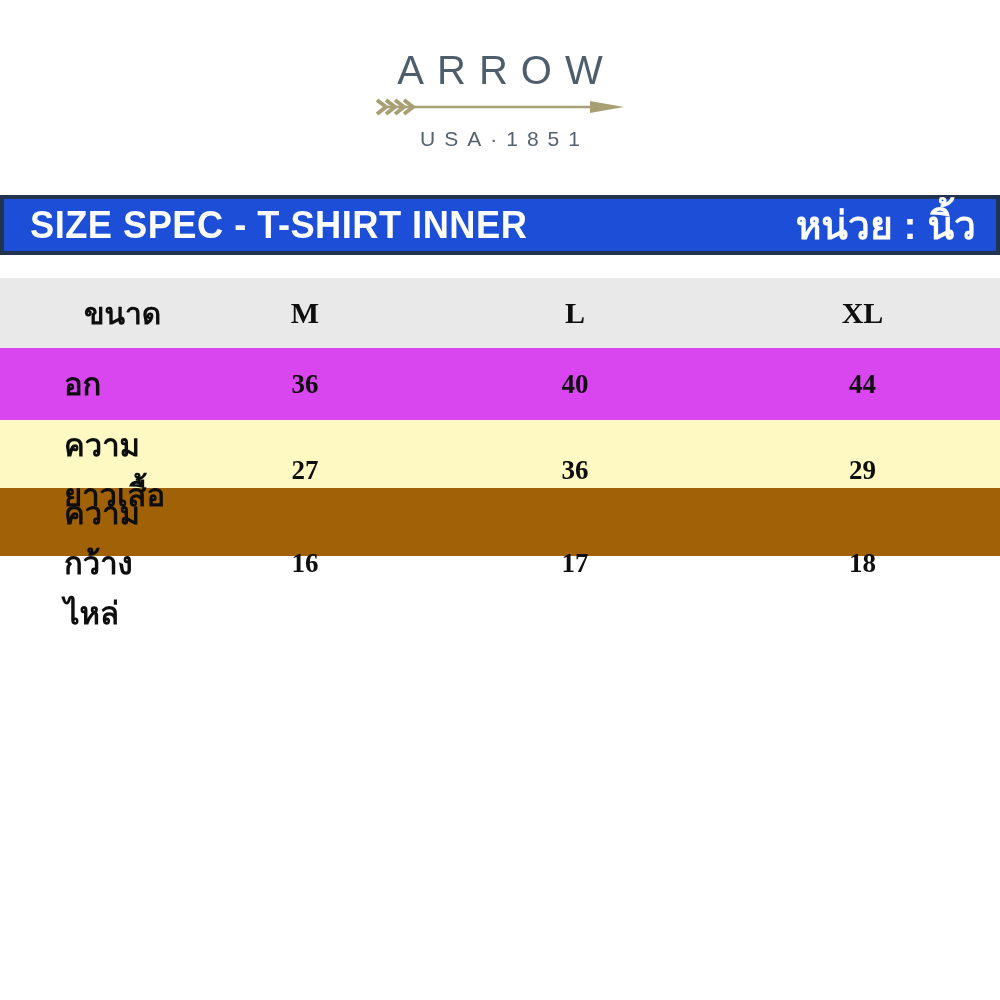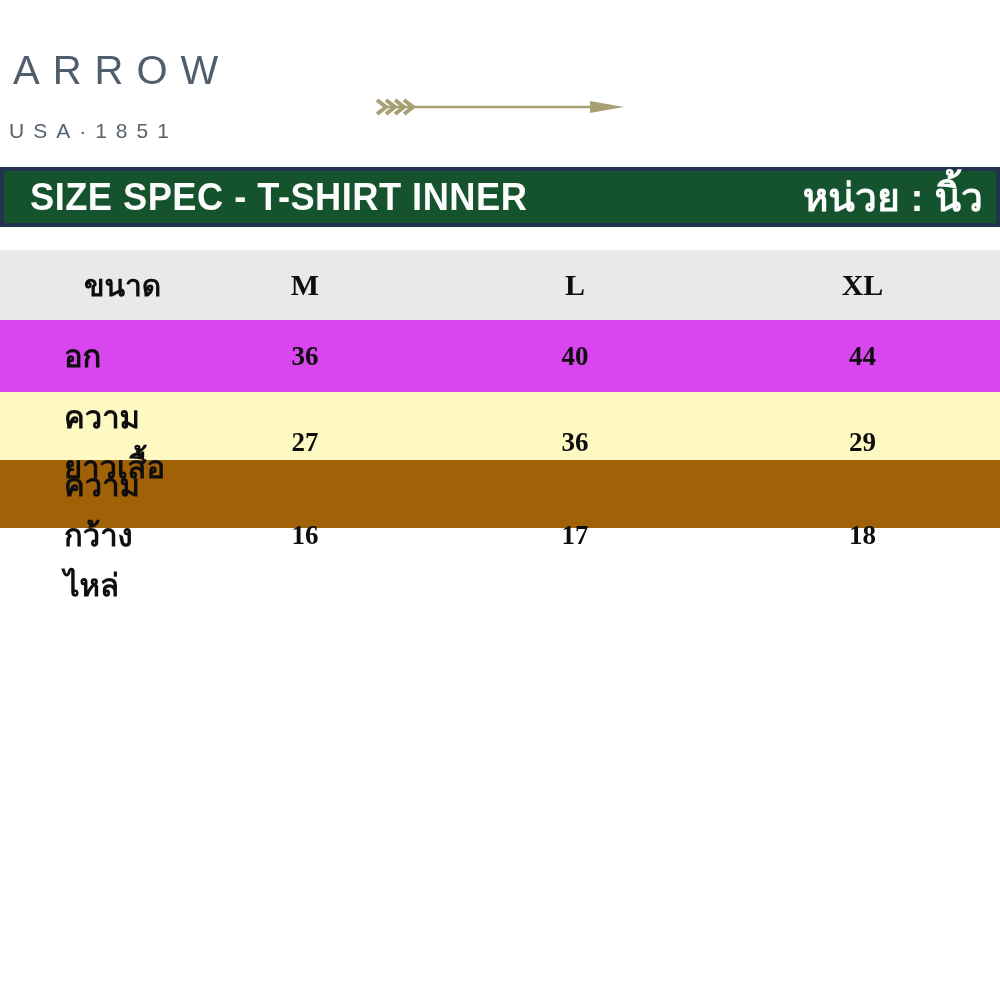--- a/index.html
+++ b/index.html
@@ -1,31 +1,31 @@
 <!DOCTYPE html>
 <html><head>
 <meta charset="utf-8">
 <style>
   * { margin:0; padding:0; box-sizing:border-box; }
   html,body { width:1000px; height:1000px; background:#ffffff;
               font-family:"Liberation Sans","DejaVu Sans",sans-serif; }
   .page { position:relative; width:1000px; height:1000px; background:#ffffff; overflow:hidden; }
 
   
-  .logo-block { height:167px; padding-top:50px; }
+  .logo-block { height:195px; padding-top:50px; text-align:center; }
   .brand { font-size:40px; font-weight:400; letter-spacing:13px; color:#4E5E6C;
            text-indent:13px; line-height:1.0; }
   .arrow-svg { display:block; margin:7px auto 2px auto; }
   .tagline { font-size:21px; font-weight:400; letter-spacing:9px; color:#55626F;
-             text-indent:9px; margin-top:2px; }
+             text-indent:9px; margin-top:10px; }
 
   
-  .banner { height:60px; background:#14532d; border:4px solid #22334F;
+  .banner { height:60px; background:#1d4ed8; border:4px solid #22334F;
             display:flex; align-items:center; justify-content:space-between;
-            padding:0 13px 0 26px; }
+            padding:0 20px 0 26px; }
   .banner-title { color:#FCFCFC; font-weight:bold; font-size:39px; letter-spacing:0.5px;
                   transform:scaleX(0.93); transform-origin:left center; white-space:nowrap; }
   .banner-unit { color:#FCFCFC; font-weight:bold; font-size:39px; white-space:nowrap; }
 
   
   .spec-table { margin-top:23px; }
   .trow { display:grid; grid-template-columns:18.5% 24% 30% 27.5%; align-items:center; }
   .trow.header { background:#E9E9E9; height:70px; }
   .trow.row-0  { background:#d946ef; height:72px; }
   .trow.row-1  { background:#fef9c3; height:68px; }

